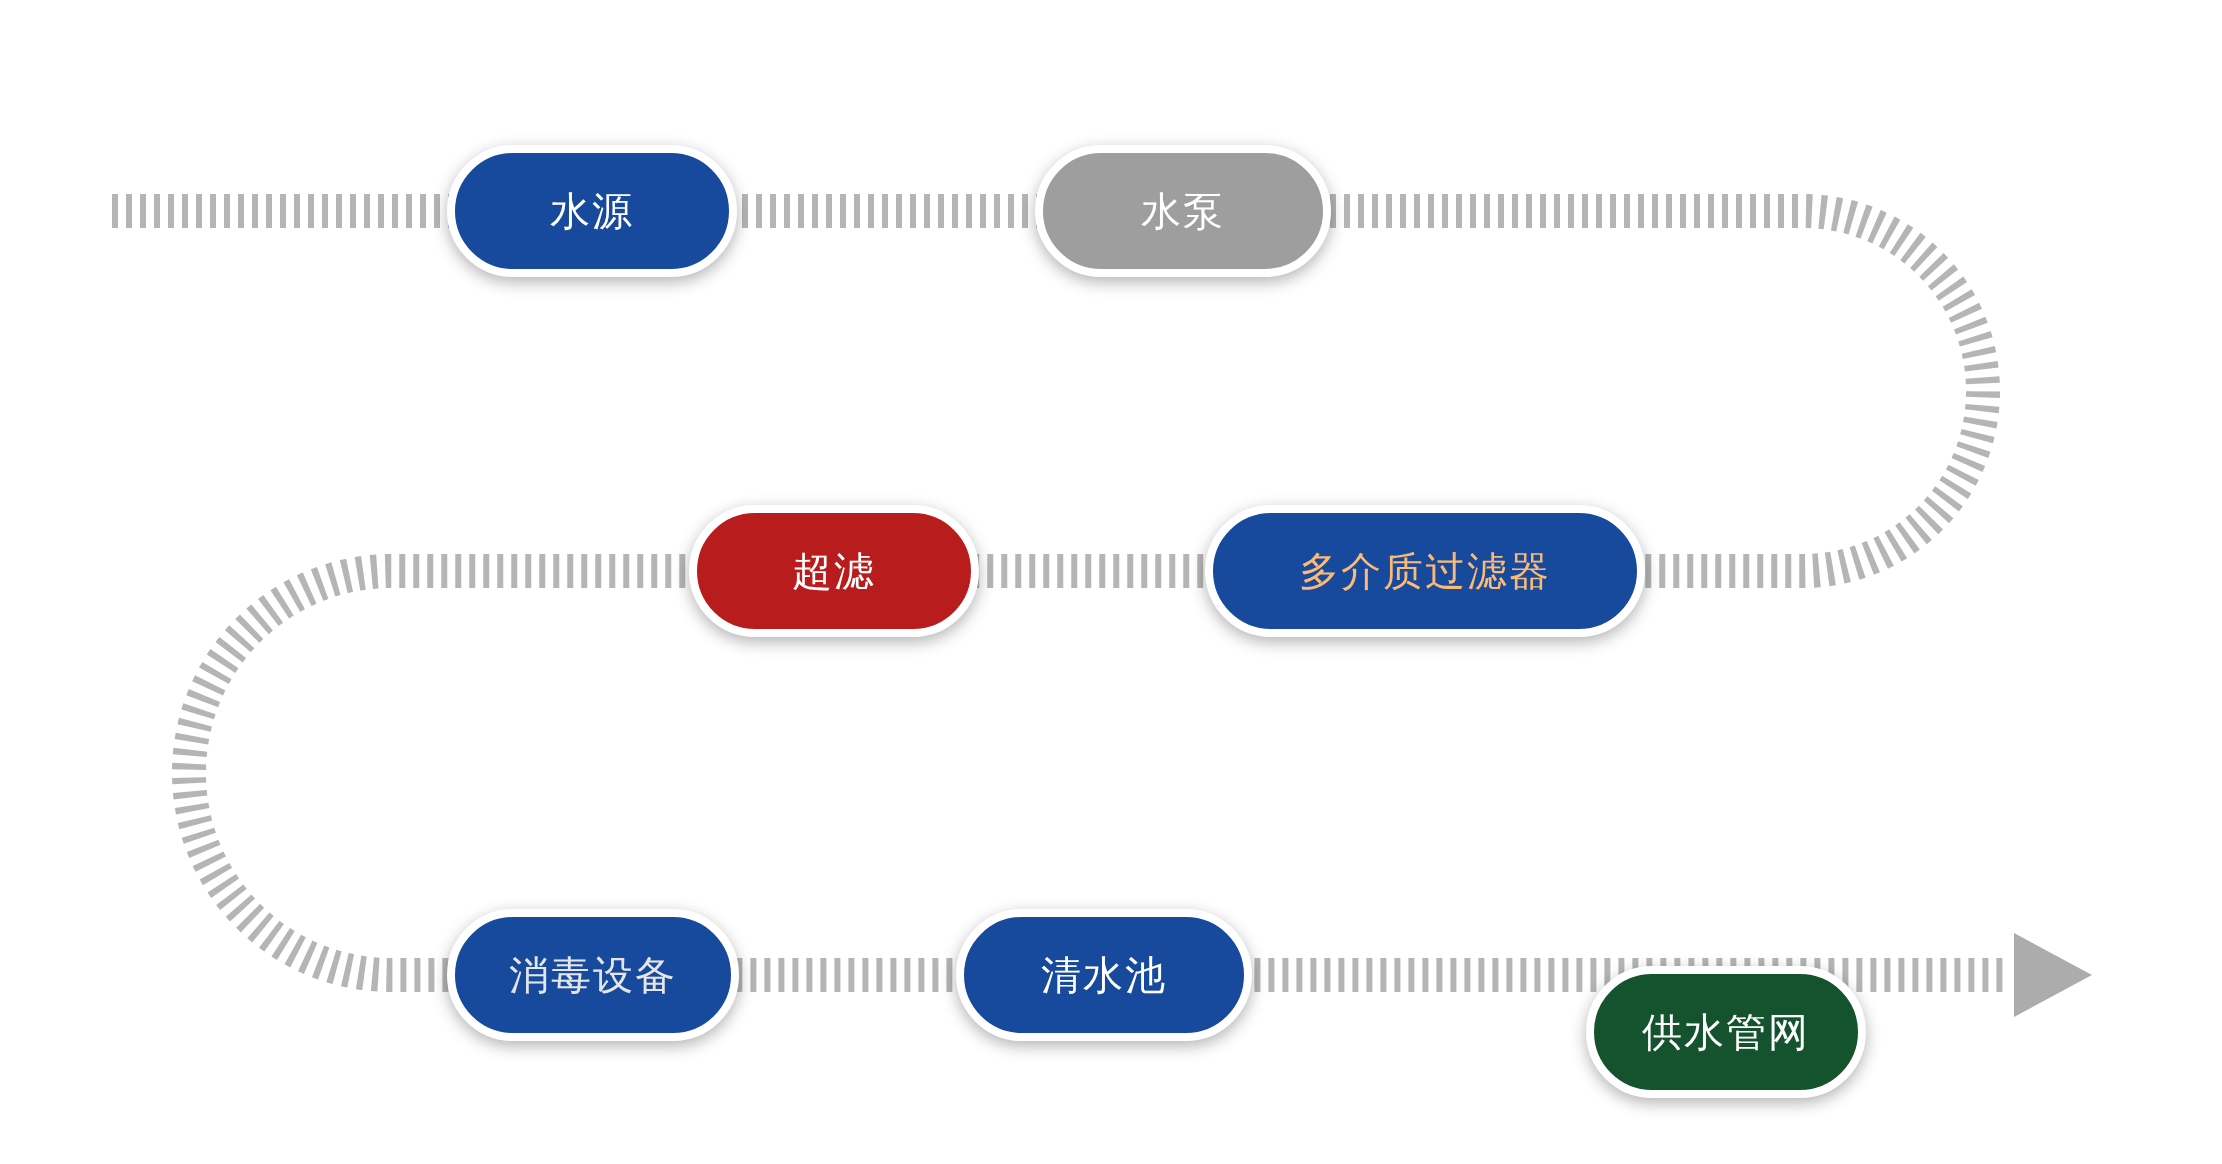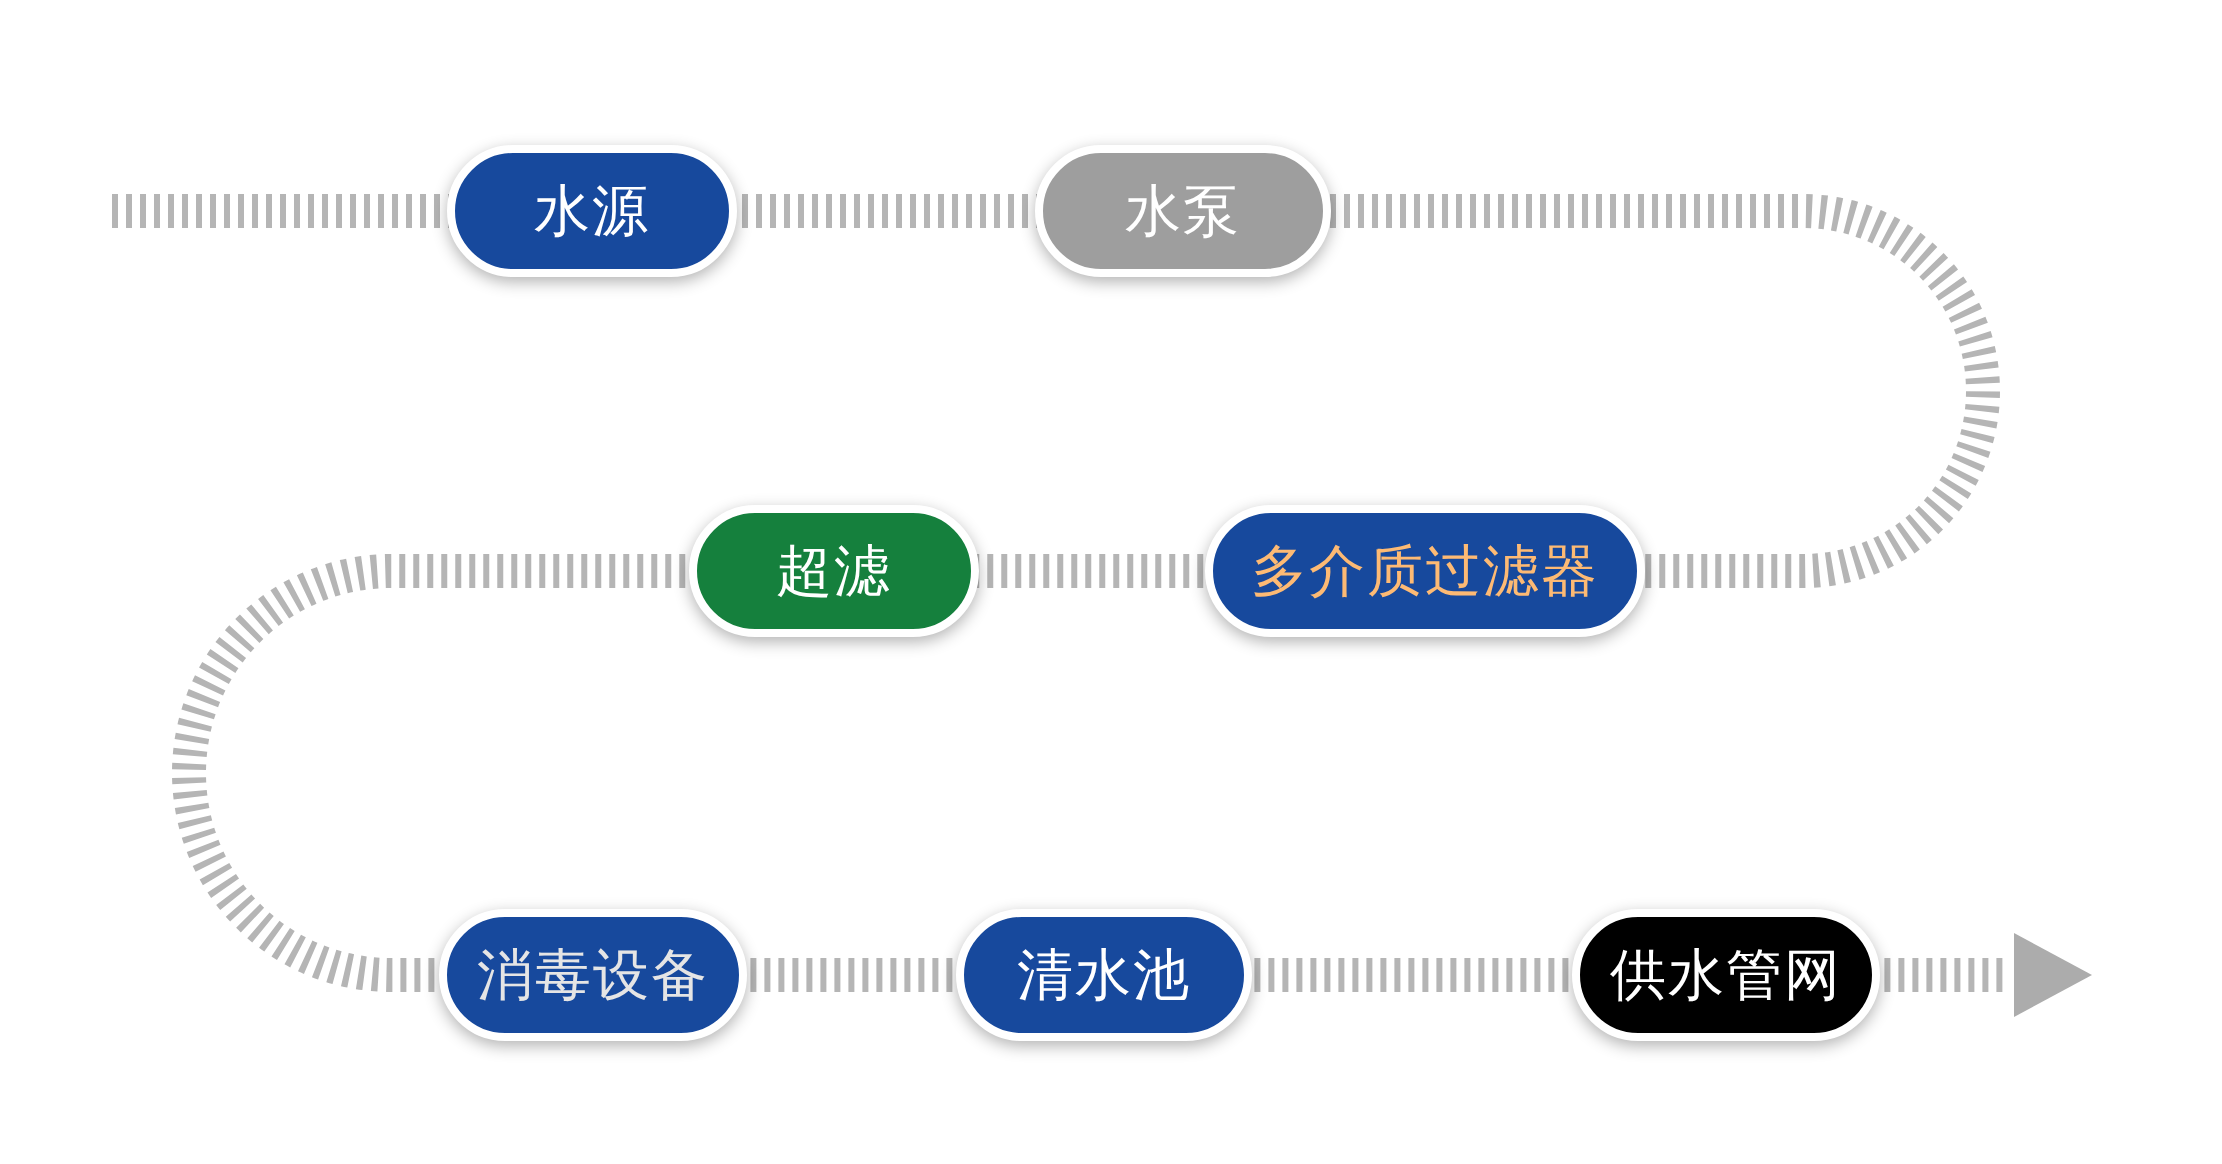--- a/index.html
+++ b/index.html
@@ -40,21 +40,21 @@
     padding: 0 30px;
     border: 8px solid #ffffff;
     border-radius: 66px;
     display: flex;
     align-items: center;
     justify-content: center;
     box-shadow: 0 5px 16px rgba(0,0,0,0.30);
   }
   .flow-node .node-label {
     color: #ffffff;
-    font-size: 56px;
+    font-size: 40px;
     font-weight: 500;
     letter-spacing: 2px;
     white-space: nowrap;
     line-height: 1;
   }
 </style>
 </head>
 <body>
 
 <div class="canvas">
@@ -64,30 +64,30 @@
     <polygon points="2014,933 2014,1017 2092,975" fill="#acacac"></polygon>
   </svg>
 
   <div class="nodes-layer">
       <div class="flow-node" style="left: 592px; top: 211px; min-width: 290px; background: rgb(23, 73, 157);">
     <span class="node-label" style="color: rgb(255, 255, 255);">水源</span>
   </div>
       <div class="flow-node" style="left: 1183px; top: 211px; min-width: 296px; background: rgb(158, 158, 158); text-align: center;">
     <span class="node-label" style="color: rgb(255, 255, 255);">水泵</span>
   </div>
-      <div class="flow-node" style="left: 834px; top: 571px; min-width: 290px; background: #15803d;">
+      <div class="flow-node" style="left: 834px; top: 571px; min-width: 290px; background: #b91c1c;">
     <span class="node-label" style="color: rgb(255, 255, 255);">超滤</span>
   </div>
       <div class="flow-node" style="left: 1425px; top: 571px; min-width: 440px; background: rgb(23, 73, 157);">
     <span class="node-label" style="color: #fdba74;">多介质过滤器</span>
   </div>
       <div class="flow-node" style="left: 593px; top: 975px; min-width: 292px; background: rgb(23, 73, 157);">
     <span class="node-label" style="color: #e5e5e5;">消毒设备</span>
   </div>
       <div class="flow-node" style="left: 1104px; top: 975px; min-width: 296px; background: rgb(23, 73, 157);">
     <span class="node-label" style="color: rgb(255, 255, 255);">清水池</span>
   </div>
-      <div class="flow-node" style="left: 1726px; top: 975px; min-width: 280px; background: #000000;">
+      <div class="flow-node" style="left: 1726px; top: 1032px; min-width: 280px; background: #14532d;">
     <span class="node-label" style="color: rgb(255, 255, 255);">供水管网</span>
   </div>
     </div>
 
 </div>
 
 </body></html>

